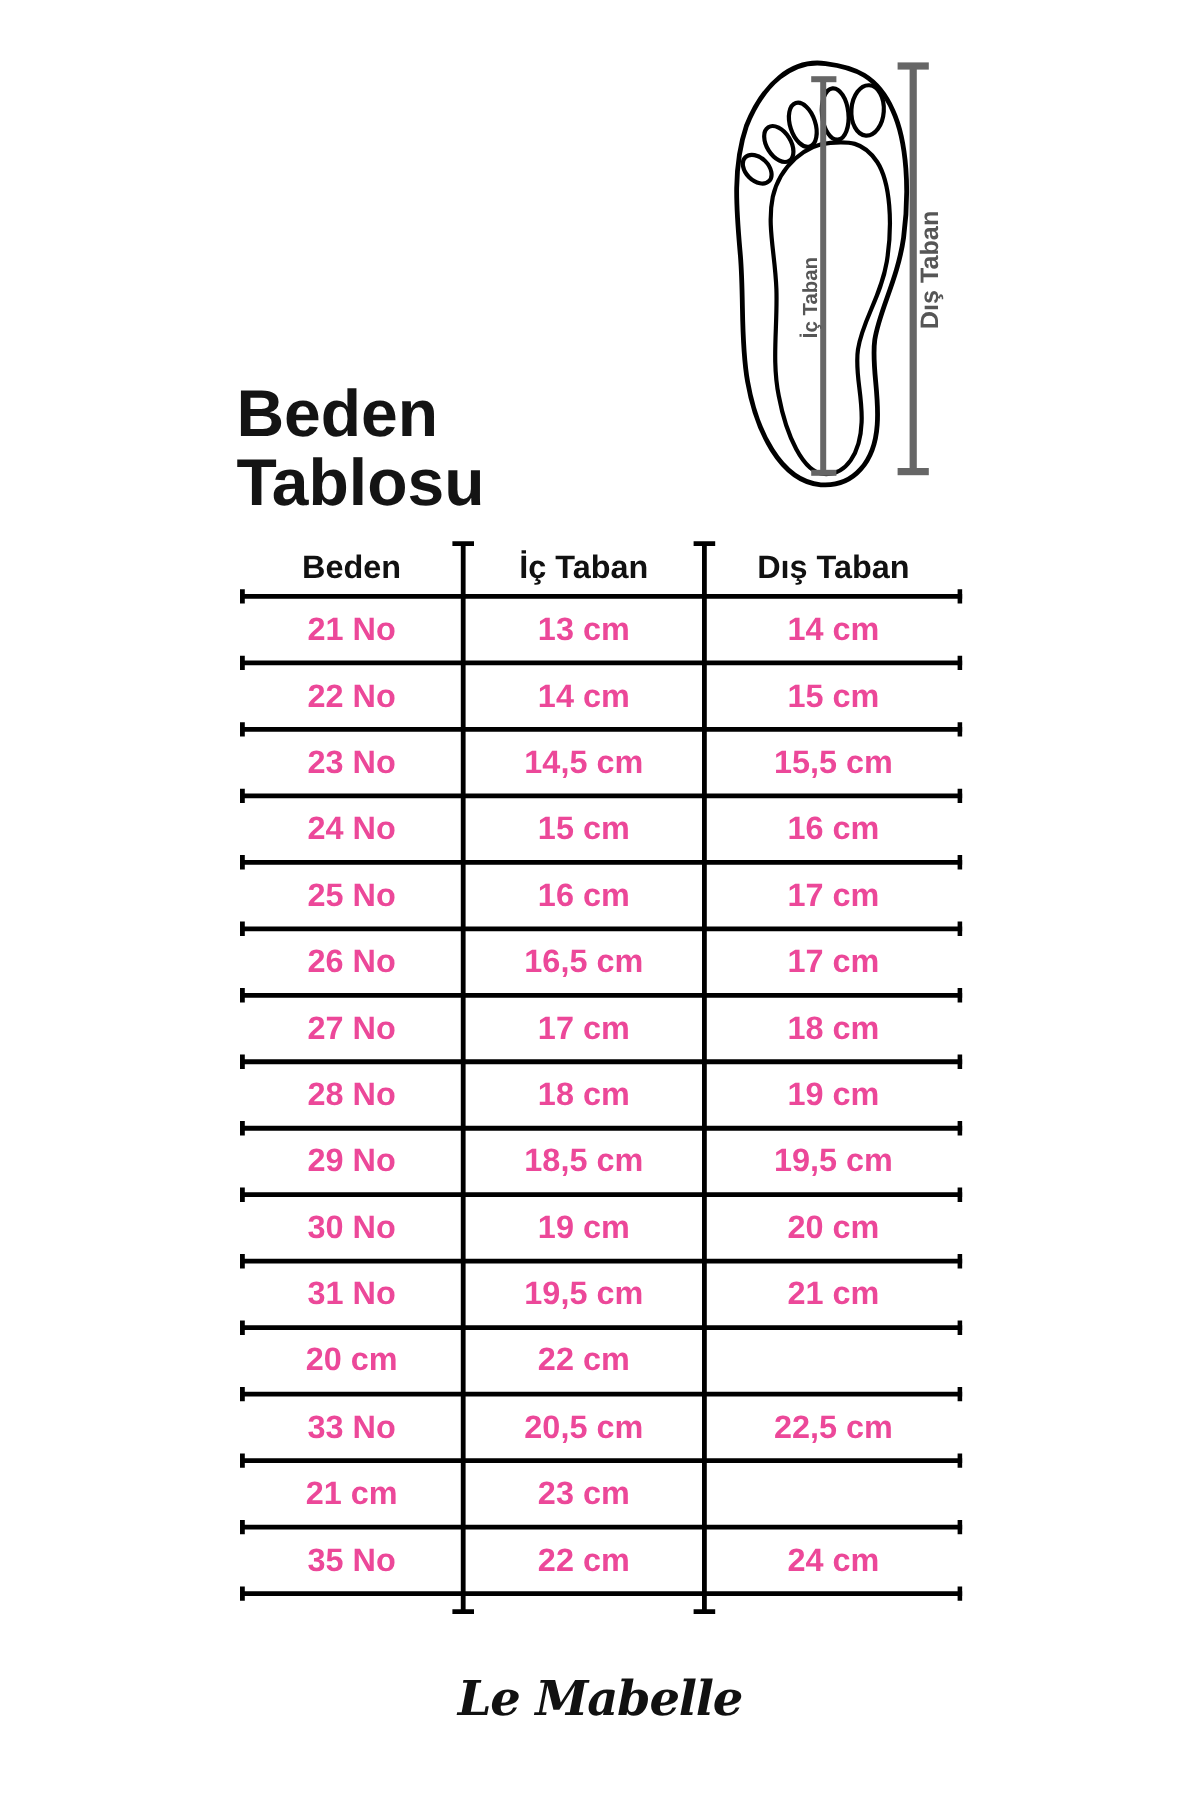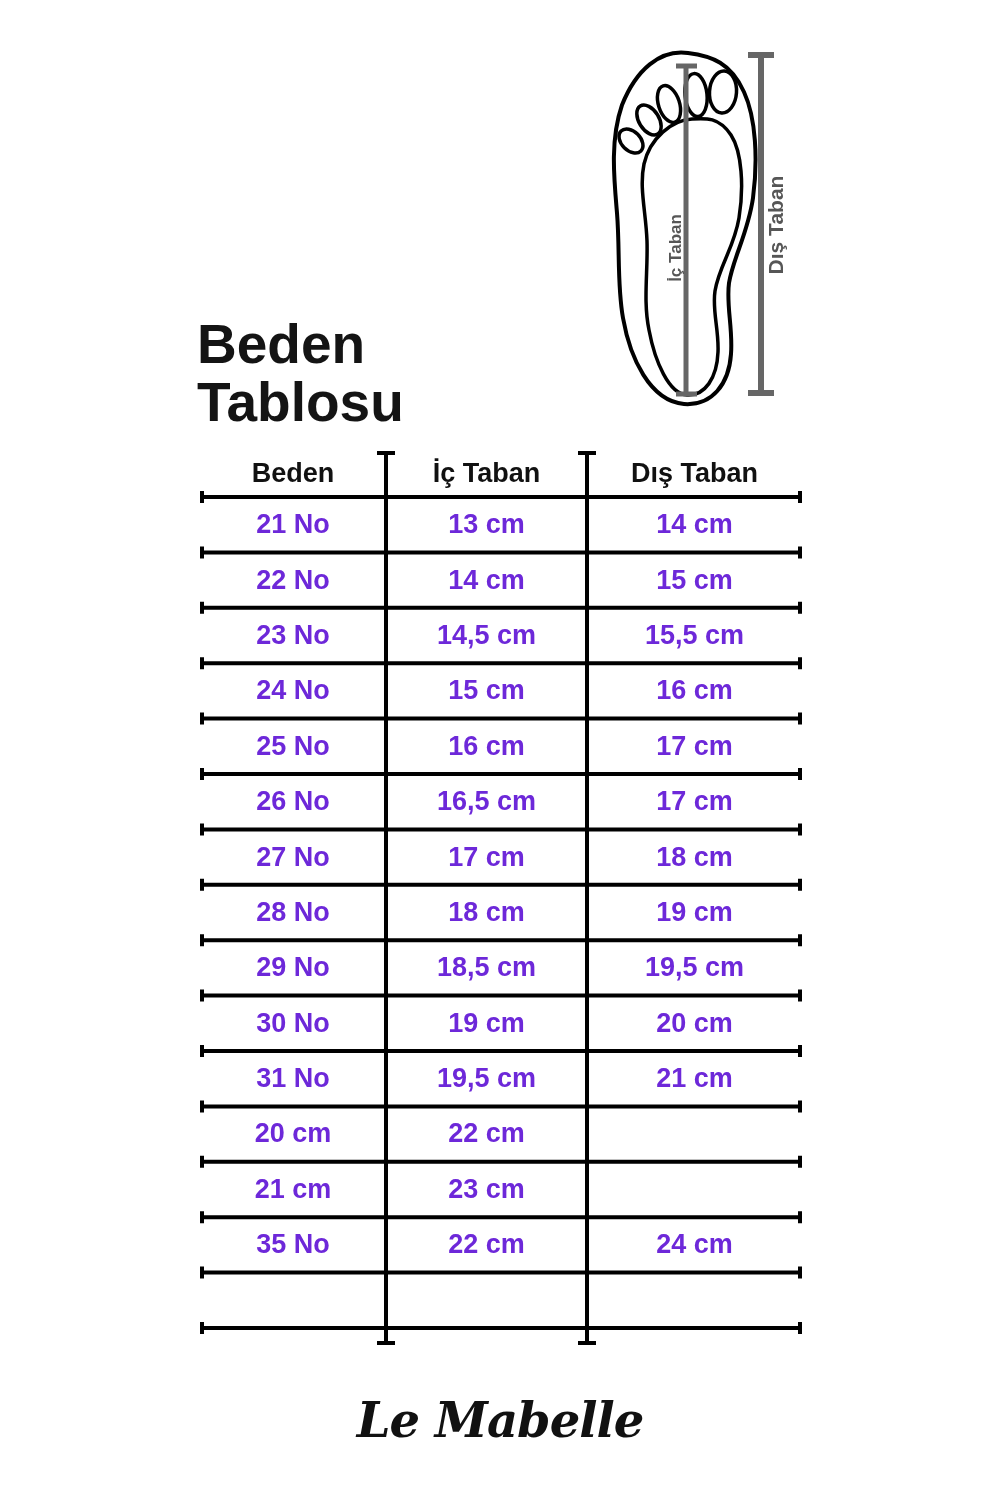--- a/index.html
+++ b/index.html
@@ -33,27 +33,27 @@
   .thead .hcell{
     display:flex;align-items:center;justify-content:center;
     font-size:27px;font-weight:bold;color:#111;
   }
   .rows{position:absolute;left:0;top:47px;width:602px;}
   .trow{
     height:55.4px;display:grid;grid-template-columns:186px 201px 215px;
   }
   .trow .cell{
     display:flex;align-items:center;justify-content:center;
-    font-size:27px;font-weight:bold;color:#6d28d9;
+    font-size:27px;font-weight:bold;color:#ec4899;
   }
   
   .brand{
     position:absolute;left:0;top:1392px;width:1000px;text-align:center;
     font-family:"DejaVu Serif",serif;font-style:italic;font-weight:bold;
-    font-size:48px;color:#111;letter-spacing:-1px;
+    font-size:40px;color:#111;letter-spacing:-1px;
   }
 </style>
 </head>
 <body>
 
 <div class="page">
 
   <h1 class="title">
     <span>Beden</span>
     <span>Tablosu</span>
@@ -156,20 +156,25 @@
         <div class="trow">
           <div class="cell">31 No</div>
           <div class="cell">19,5 cm</div>
           <div class="cell">21 cm</div>
         </div>
         <div class="trow">
           <div class="cell">20 cm</div>
           <div class="cell">22 cm</div>
         </div>
         <div class="trow">
+          <div class="cell">33 No</div>
+          <div class="cell">20,5 cm</div>
+          <div class="cell">22,5 cm</div>
+        </div>
+        <div class="trow">
           <div class="cell">21 cm</div>
           <div class="cell">23 cm</div>
         </div>
         <div class="trow">
           <div class="cell">35 No</div>
           <div class="cell">22 cm</div>
           <div class="cell">24 cm</div>
         </div>
     </div>
   </div>

